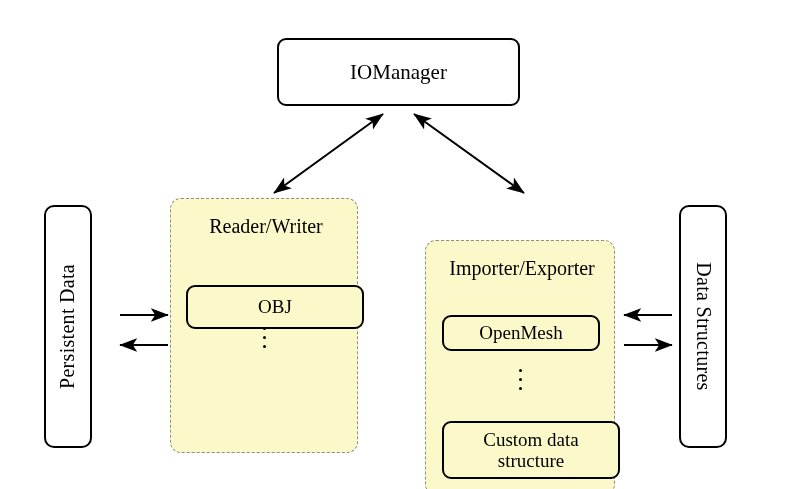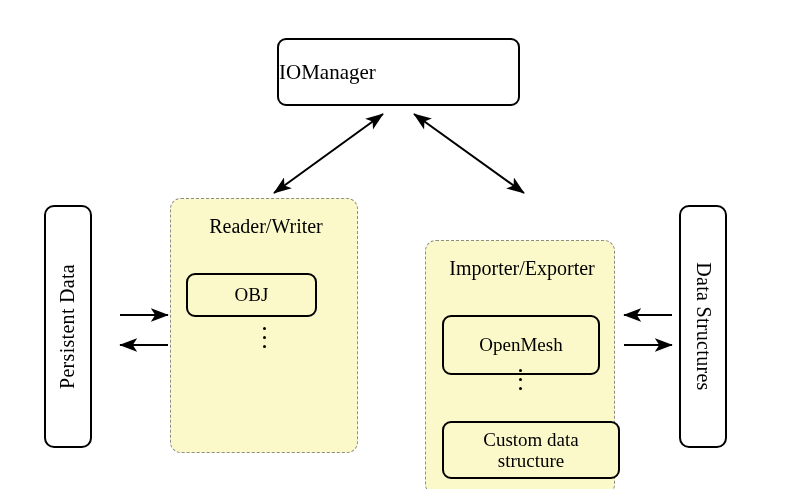--- a/index.html
+++ b/index.html
@@ -20,21 +20,21 @@
 
   
   .node-box {
     position: absolute;
     box-sizing: border-box;
     background: #ffffff;
     border: 2.4px solid #000000;
     border-radius: 9px;
     display: flex;
     align-items: center;
-    justify-content: flex-start;
+    justify-content: center;
     text-align: center;
     color: #000000;
   }
 
   #io-manager {
     left: 277px;
     top: 38px;
     width: 243px;
     height: 68px;
     font-size: 21px;
@@ -112,23 +112,23 @@
     border: 2.6px solid #000000;
     border-radius: 9px;
     display: flex;
     align-items: center;
     justify-content: center;
     text-align: center;
     line-height: 1.12;
     font-size: 19px;
     color: #000000;
   }
-  #leaf-obj          { left: 15px; top: 74px;  width: 131px; height: 44px; }
+  #leaf-obj          { left: 15px; top: 86px;  width: 178px; height: 44px; }
   #leaf-custom-file  { left: 15px; top: 180px; width: 158px; height: 58px; }
-  #leaf-openmesh     { left: 16px; top: 74px;  width: 158px; height: 60px; }
+  #leaf-openmesh     { left: 16px; top: 74px;  width: 158px; height: 36px; }
   #leaf-custom-data  { left: 16px; top: 180px; width: 178px; height: 58px; }
 
   
   .vdots {
     position: absolute;
     top: 128px;
     left: 0;
     right: 0;
     display: flex;
     flex-direction: column;

